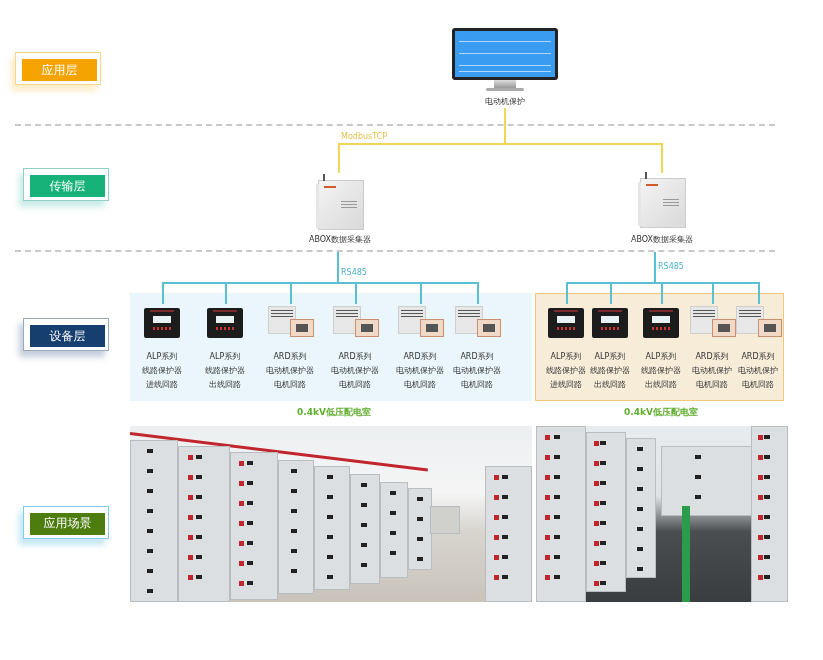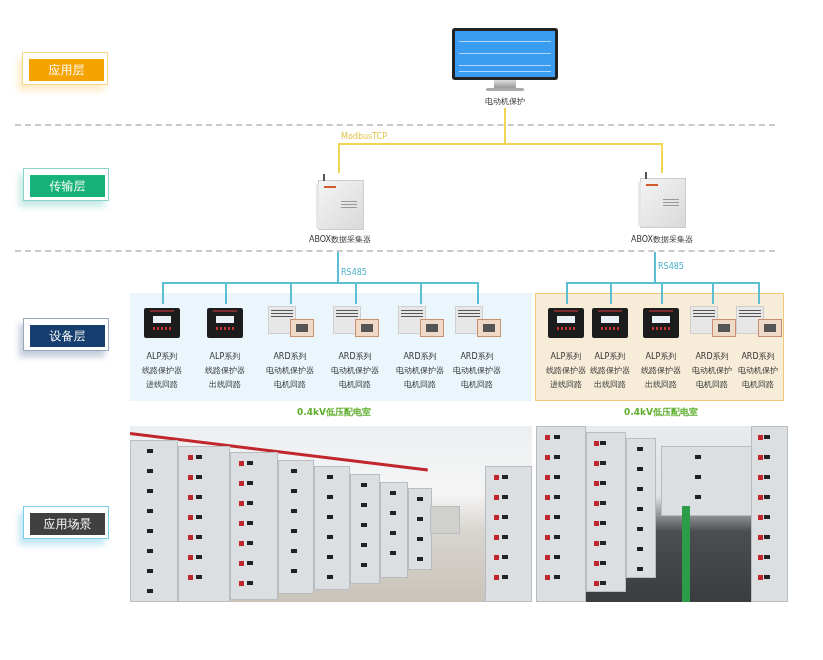--- a/index.html
+++ b/index.html
@@ -3,28 +3,28 @@
 <meta charset="utf-8">
 <style>
   html, body { margin:0; padding:0; background:#ffffff; }
   body { width:823px; height:660px; position:relative; overflow:hidden;
          font-family:"DejaVu Sans", "Liberation Sans", sans-serif; color:#333; }
 
   
   .badge-wrap { position:absolute; width:86px; height:33px; border:1px solid; box-sizing:border-box; }
   .badge { position:absolute; left:6px; top:6px; width:75px; height:22px; color:#fff;
            font-size:12px; line-height:22px; text-align:center; }
-  .bw-app { left:22px; top:52px; border-color:#f7d68a; box-shadow:-4px 6px 6px rgba(247,180,40,0.25); }
+  .bw-app { left:15px; top:52px; border-color:#f7d68a; box-shadow:-4px 6px 6px rgba(247,180,40,0.25); }
   .bw-app .badge { background:#f5a300; }
   .bw-trans { left:23px; top:168px; border-color:#8fd0c8; box-shadow:-4px 6px 6px rgba(40,180,160,0.25); }
   .bw-trans .badge { background:#17b27a; }
   .bw-dev { left:23px; top:318px; border-color:#9aa9bb; box-shadow:-4px 6px 6px rgba(20,60,110,0.25); }
   .bw-dev .badge { background:#163e6e; }
   .bw-scene { left:23px; top:506px; border-color:#7ccfe6; box-shadow:-4px 6px 6px rgba(20,160,210,0.25); }
-  .bw-scene .badge { background:#404040; }
+  .bw-scene .badge { background:#4d7c0f;font-family:Liberation Mono, monospace; }
 
   .dash { position:absolute; left:15px; width:760px; height:0; border-top:2px dashed #c8c8c8; }
 
   .label { position:absolute; font-size:8px; color:#333; text-align:center; white-space:nowrap; }
 
   
   .monitor { position:absolute; left:452px; top:28px; width:106px; height:52px; background:#222;
              border-radius:3px; padding:3px; box-sizing:border-box; }
   .monitor .screen { width:100%; height:100%; background:#3a9cf0; position:relative; overflow:hidden; }
   .monitor .screen i { position:absolute; left:4px; right:4px; height:1px; background:rgba(255,255,255,0.6); }

